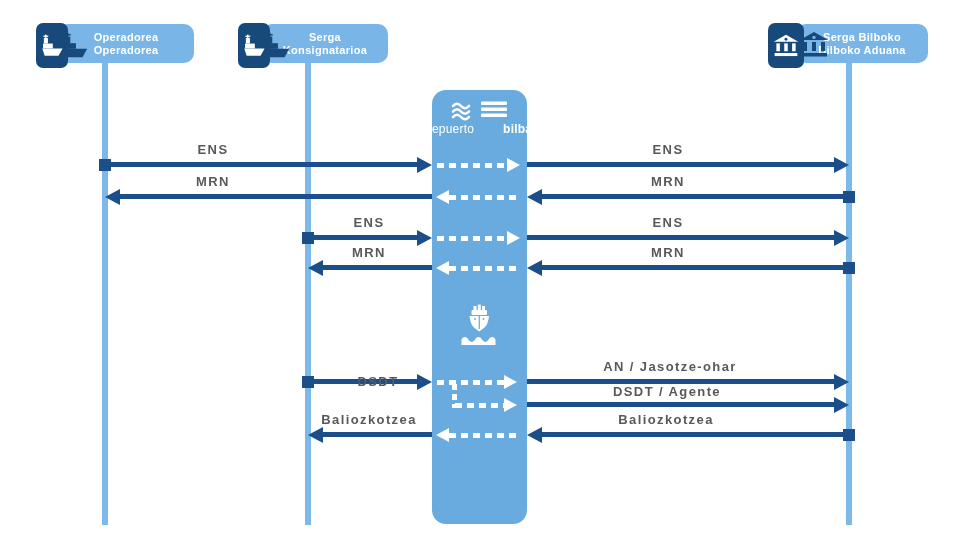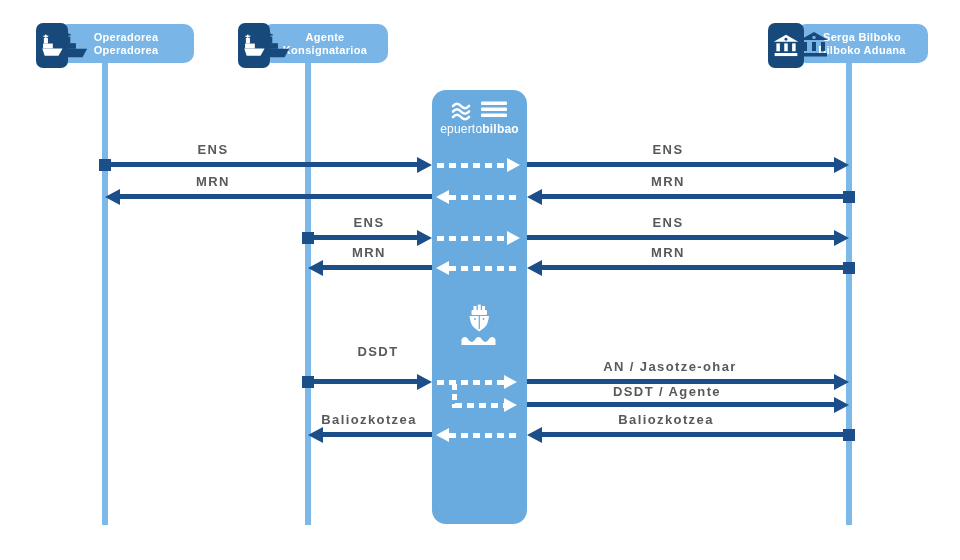--- a/index.html
+++ b/index.html
@@ -10,21 +10,21 @@
         font-size:11px;line-height:13px;letter-spacing:.3px;text-align:center;display:flex;
         flex-direction:column;justify-content:center;z-index:2;}
   .chip{position:absolute;background:var(--navy);border-radius:7px;display:flex;align-items:center;
         justify-content:center;z-index:4;}
   .sil{position:absolute;z-index:3;}
   .sysbox{position:absolute;left:432px;top:90px;width:95px;height:434px;background:var(--box);
           border-radius:14px;z-index:1;}
   .syslogo{position:absolute;left:0;top:8px;width:95px;display:flex;justify-content:center;}
   .systext{position:absolute;left:0;top:32px;width:95px;text-align:center;color:#fff;
            font-size:12px;letter-spacing:.2px;}
-  .systext b{font-weight:bold;}
+  .systext b{font-weight:bold;padding-left:29px;}
   .sysship{position:absolute;left:23px;top:210px;}
   .line{position:absolute;height:5px;background:var(--arrow);z-index:2;}
   .sq{position:absolute;width:12px;height:12px;background:var(--arrow);z-index:3;}
   .head-r{position:absolute;width:0;height:0;border-top:8px solid transparent;
           border-bottom:8px solid transparent;border-left:15px solid var(--arrow);z-index:2;}
   .head-l{position:absolute;width:0;height:0;border-top:8px solid transparent;
           border-bottom:8px solid transparent;border-right:15px solid var(--arrow);z-index:2;}
   .dash{position:absolute;height:5px;z-index:2;
         background:repeating-linear-gradient(90deg,#fff 0 7px,transparent 7px 12px);}
   .vdash{position:absolute;width:5px;z-index:2;
@@ -68,21 +68,21 @@
             <rect x="6" y="6" width="5" height="7"></rect>
             <rect x="7.4" y="2" width="1.8" height="4"></rect>
             <rect x="5.4" y="3.2" width="6" height="1.6"></rect>
           </g>
       </svg>
     </div>
   </div>
 
   <div>
     <div class="pill" style="left:262px;top:24px;width:126px;height:39px">
-      <span>Agente</span>
+      <span>Serga</span>
       <span>Konsignatarioa</span>
     </div>
     <svg class="sil" style="left:262px;top:31px" width="30" height="30" viewBox="0 0 32 32">
       <g fill="#17497b">
           <path d="M4 19 h25 l-5 9 H7 z"></path>
           <rect x="5" y="13" width="12" height="6"></rect>
           <rect x="6" y="6" width="5" height="7"></rect>
           <rect x="7.4" y="2" width="1.8" height="4"></rect>
           <rect x="5.4" y="3.2" width="6" height="1.6"></rect>
         </g>
@@ -212,21 +212,21 @@
     <div class="sq" style="left:302px;top:376px"></div>
     <div class="line" style="left:308px;top:379px;width:110px"></div>
     <div class="head-r" style="left:417px;top:374px"></div>
     <div class="dash" style="left:437px;top:380px;width:67px"></div>
     <div class="whead-r" style="left:504px;top:375px"></div>
     <div class="vdash" style="left:452px;top:384px;height:24px"></div>
     <div class="dash" style="left:455px;top:403px;width:49px"></div>
     <div class="whead-r" style="left:504px;top:398px"></div>
     <div class="line" style="left:527px;top:379px;width:307px"></div>
     <div class="head-r" style="left:834px;top:374px"></div>
-    <div class="mlabel" style="left:378px;top:344px">DSDT</div>
+    <div class="mlabel" style="left:378px;top:374px">DSDT</div>
     <div class="mlabel" style="left:670px;top:359px">AN / Jasotze-ohar</div>
   </div>
 
   <div>
     <div class="line" style="left:527px;top:402px;width:307px"></div>
     <div class="head-r" style="left:834px;top:397px"></div>
     <div class="mlabel" style="left:667px;top:384px">DSDT / Agente</div>
   </div>
 
   <div>

